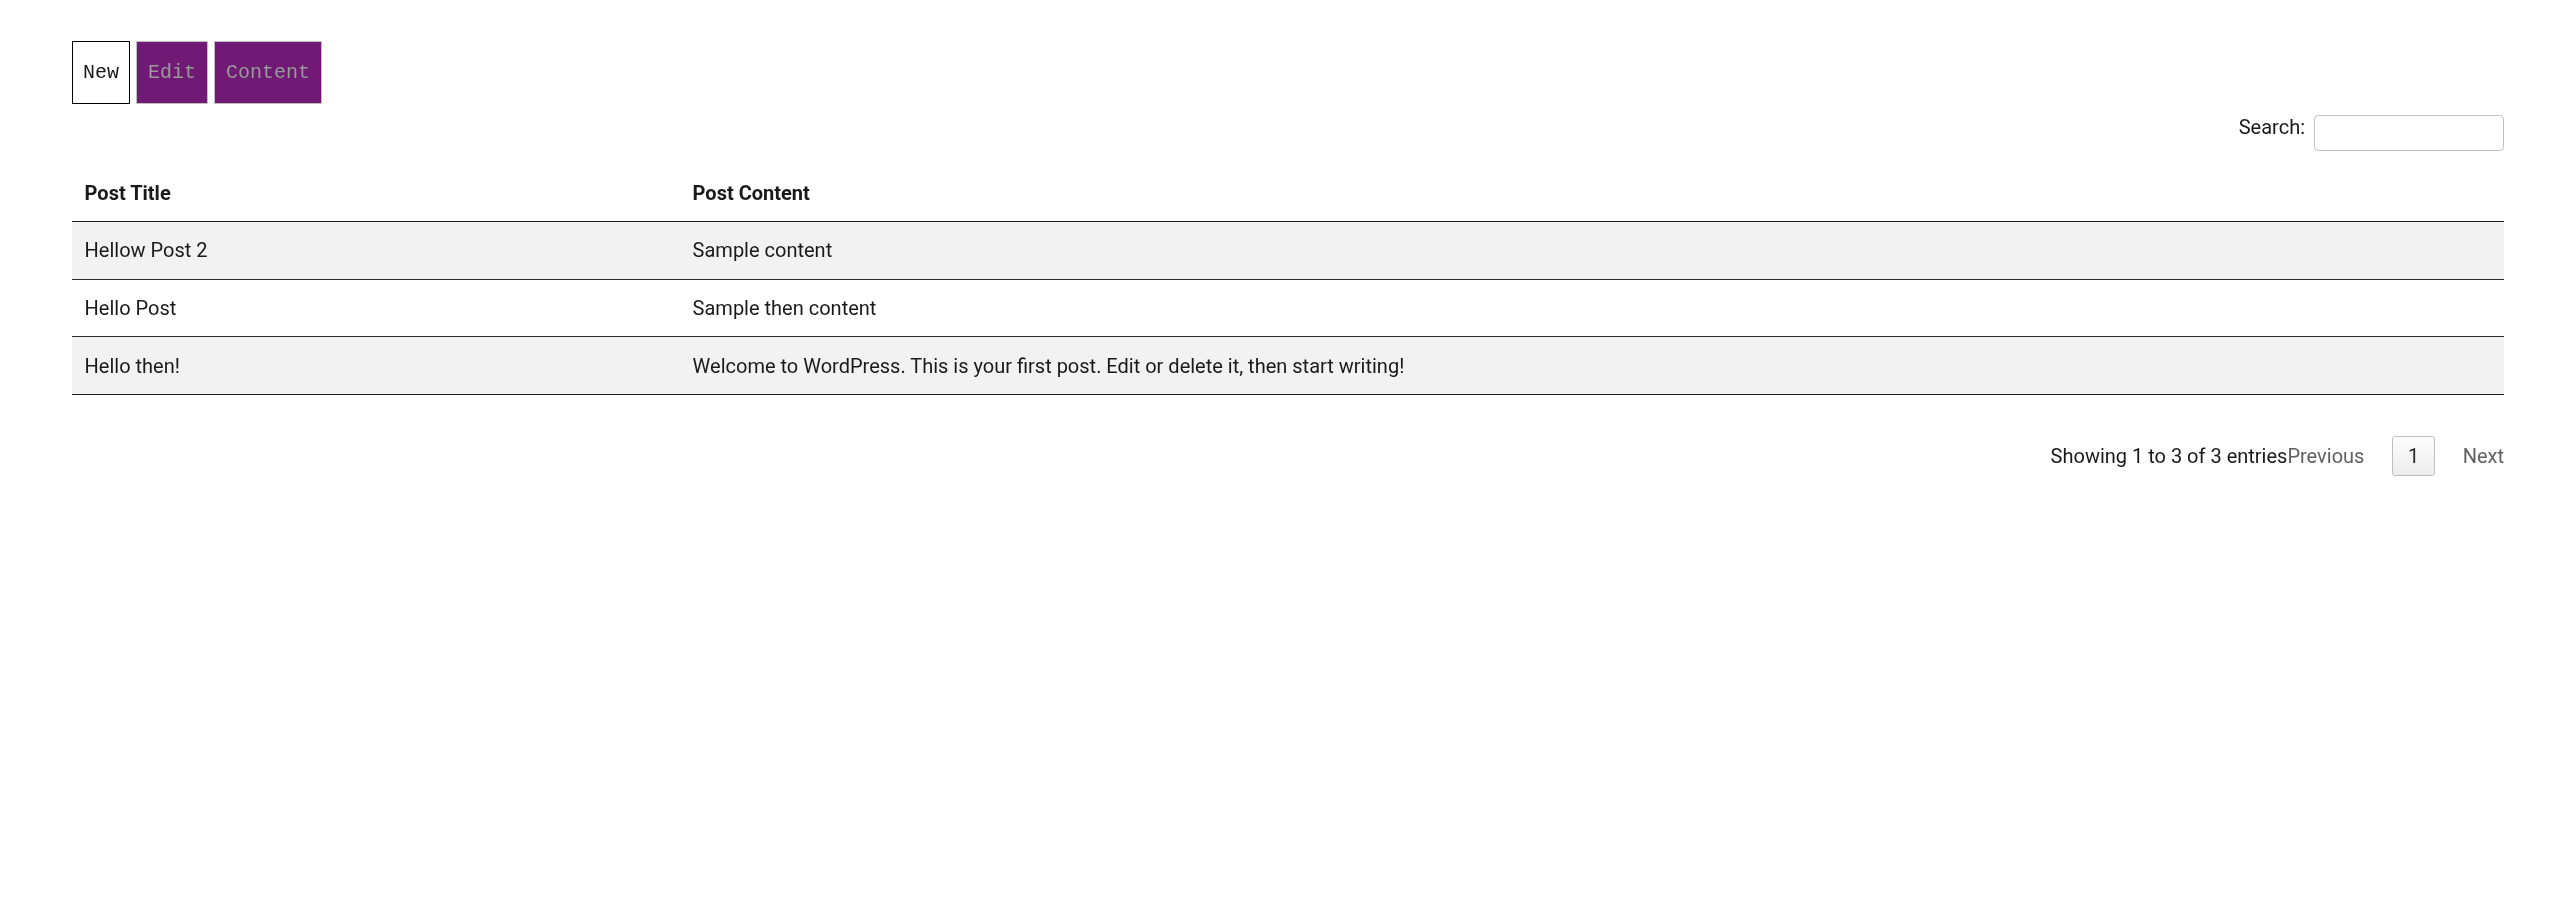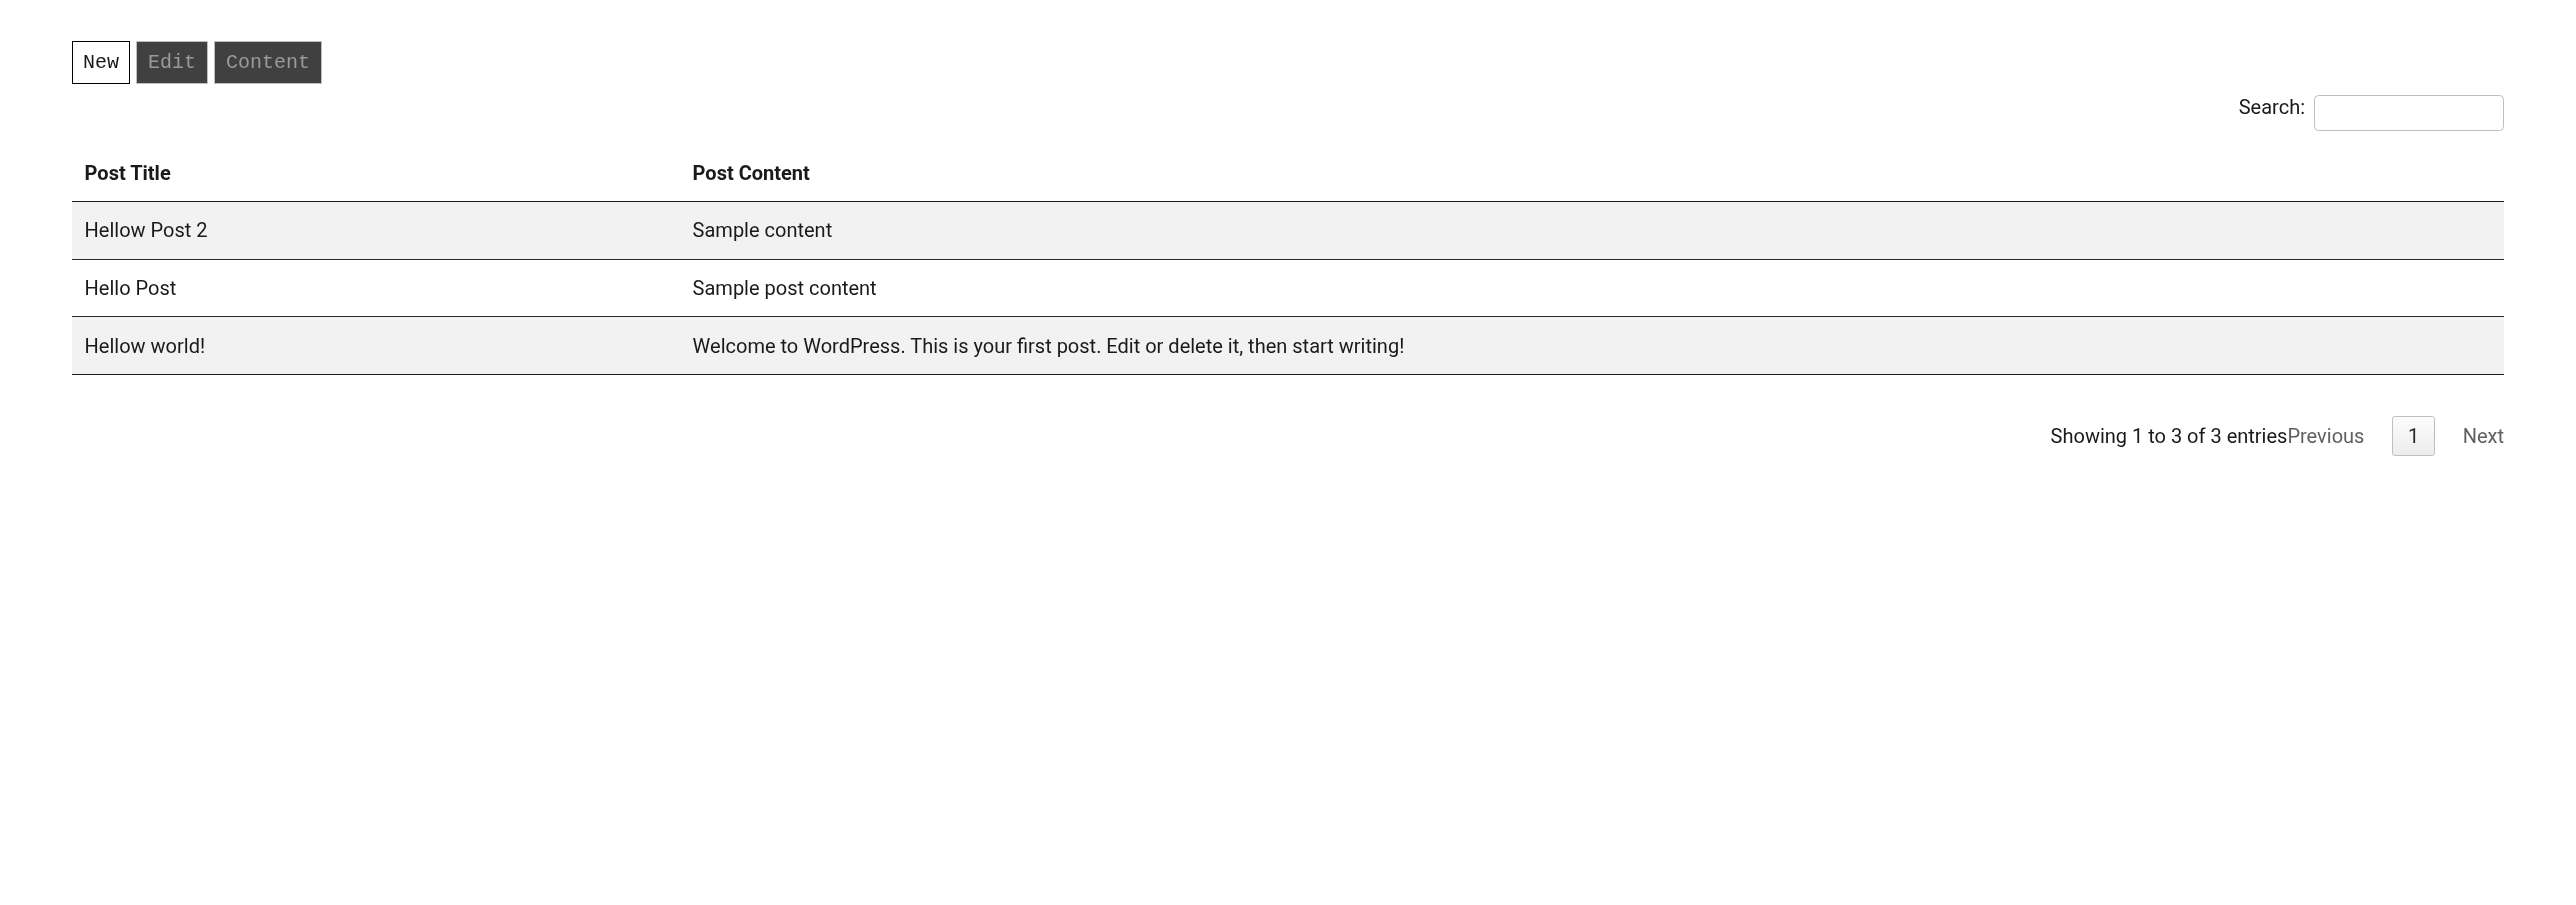--- a/index.html
+++ b/index.html
@@ -16,22 +16,22 @@
     }
     .toolbar {
       display: flex;
       gap: 6px;
       margin-bottom: 11px;
       font-family: Liberation Mono, monospace;
     }
     .btn {
       font-family: inherit;
       font-size: 20px;
-      padding: 9px 11px;
-      background: #404040;
+      padding: 19px 11px;
+      background: #701a75;
       border: 0.9px solid #bfbfbf;
       cursor: pointer;
       color: #1a1a1a;
     }
     .btn.active {
       border: 1.8px solid #000;
       background: #fff;
       padding: 3.6px 10px;
     }
     .btn.disabled {
@@ -141,24 +141,24 @@
       <th>Post Content</th>
     </tr>
   </thead>
   <tbody>
     <tr>
       <td>Hellow Post 2</td>
       <td>Sample content</td>
     </tr>
     <tr>
       <td>Hello Post</td>
-      <td>Sample post content</td>
+      <td>Sample then content</td>
     </tr>
     <tr>
-      <td>Hellow world!</td>
+      <td>Hello then!</td>
       <td>Welcome to WordPress. This is your first post. Edit or delete it, then start writing!</td>
     </tr>
   </tbody>
 </table>
 
 <div class="footer">
   <div class="info-text">Showing 1 to 3 of 3 entries</div>
   <div class="pagination">
     <span class="page-link">Previous</span>
     <span class="page-num">1</span>

